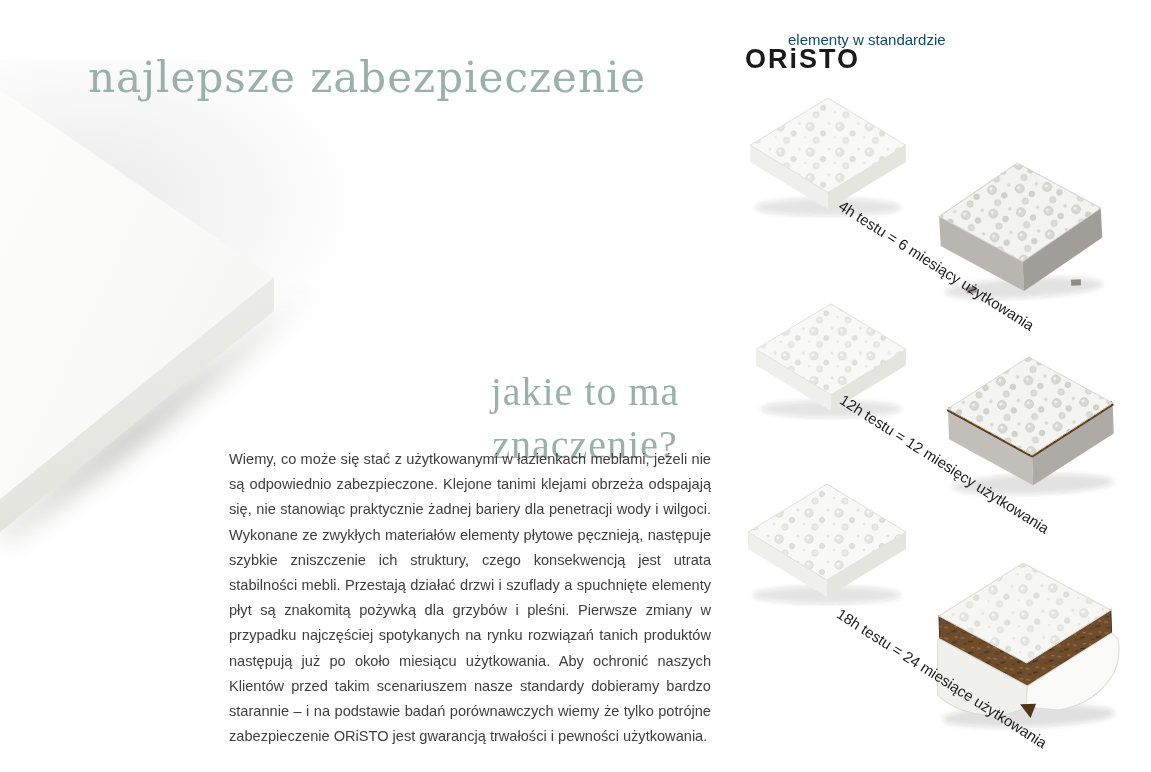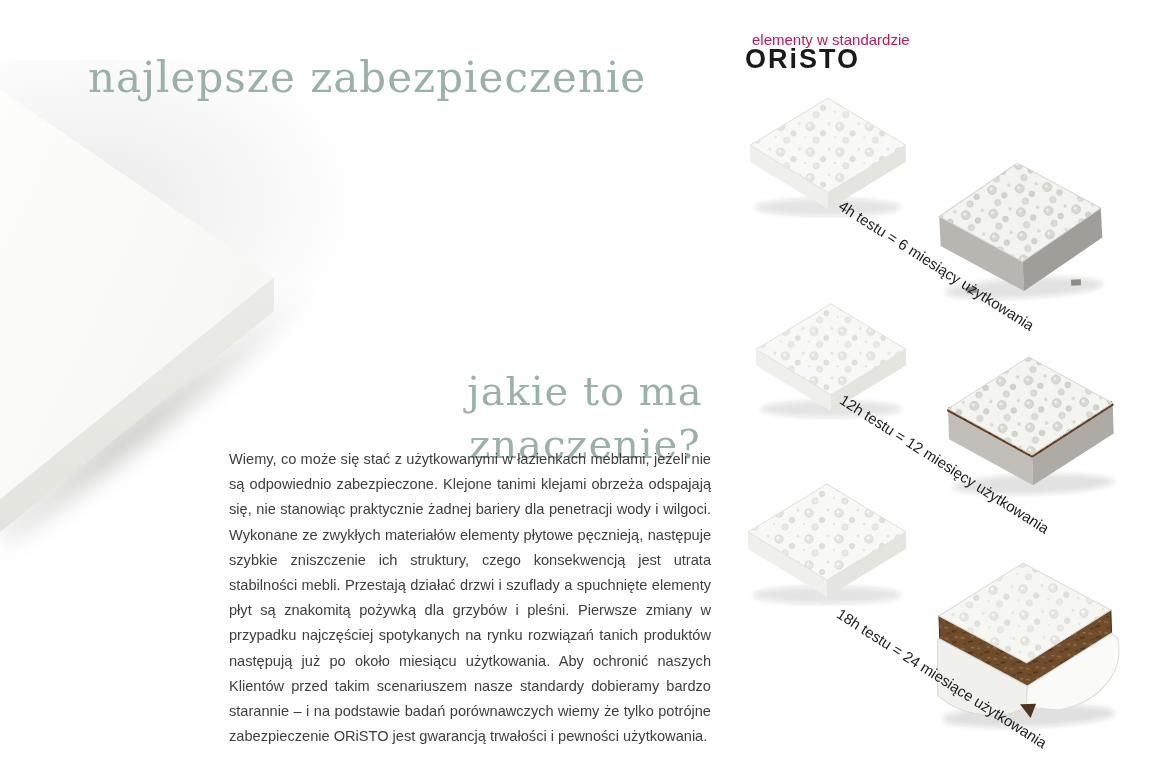--- a/index.html
+++ b/index.html
@@ -3,28 +3,28 @@
 <meta charset="utf-8">
 <style>
   html,body{margin:0;padding:0;background:#ffffff;}
   .page{position:relative;width:1151px;height:772px;background:#ffffff;overflow:hidden;
         font-family:"Liberation Sans",sans-serif;}
 
   
   .display{font-family:"DejaVu Serif",serif;font-weight:normal;color:#9ab0ab;letter-spacing:1px;}
   .title{position:absolute;left:88px;top:22px;font-size:42px;line-height:55px;}
   .question{position:absolute;left:440px;top:332px;width:290px;text-align:center;
-            font-size:40px;line-height:53px;}
+            font-size:40px;line-height:53px;font-family:Liberation Serif, serif;}
 
   
   .body-copy{position:absolute;left:225px;top:443px;width:482px;text-align:justify;
              font-size:14.6px;line-height:25.2px;color:#3e3e3e;margin:4px;}
 
   
-  .col-head-left{position:absolute;left:752px;top:31px;font-size:15px;color:#be185d;}
+  .col-head-left{position:absolute;left:788px;top:31px;font-size:15px;color:#0c4a6e;}
   .brand{position:absolute;left:745px;top:44px;font-size:27px;font-weight:bold;
          letter-spacing:2px;color:#1a1a1a;text-align:center;}
   .col-head-right{position:absolute;right:56px;top:31px;font-size:14.5px;line-height:18.5px;
                   color:#222;text-align:right;}
   .col-head-right span{display:block;}
 
   
   .rot-label{position:absolute;transform:rotate(32.5deg);transform-origin:0 0;
              font-size:15px;color:#1b1b1b;white-space:nowrap;}
   .lbl1{left:845px;top:197px;}

